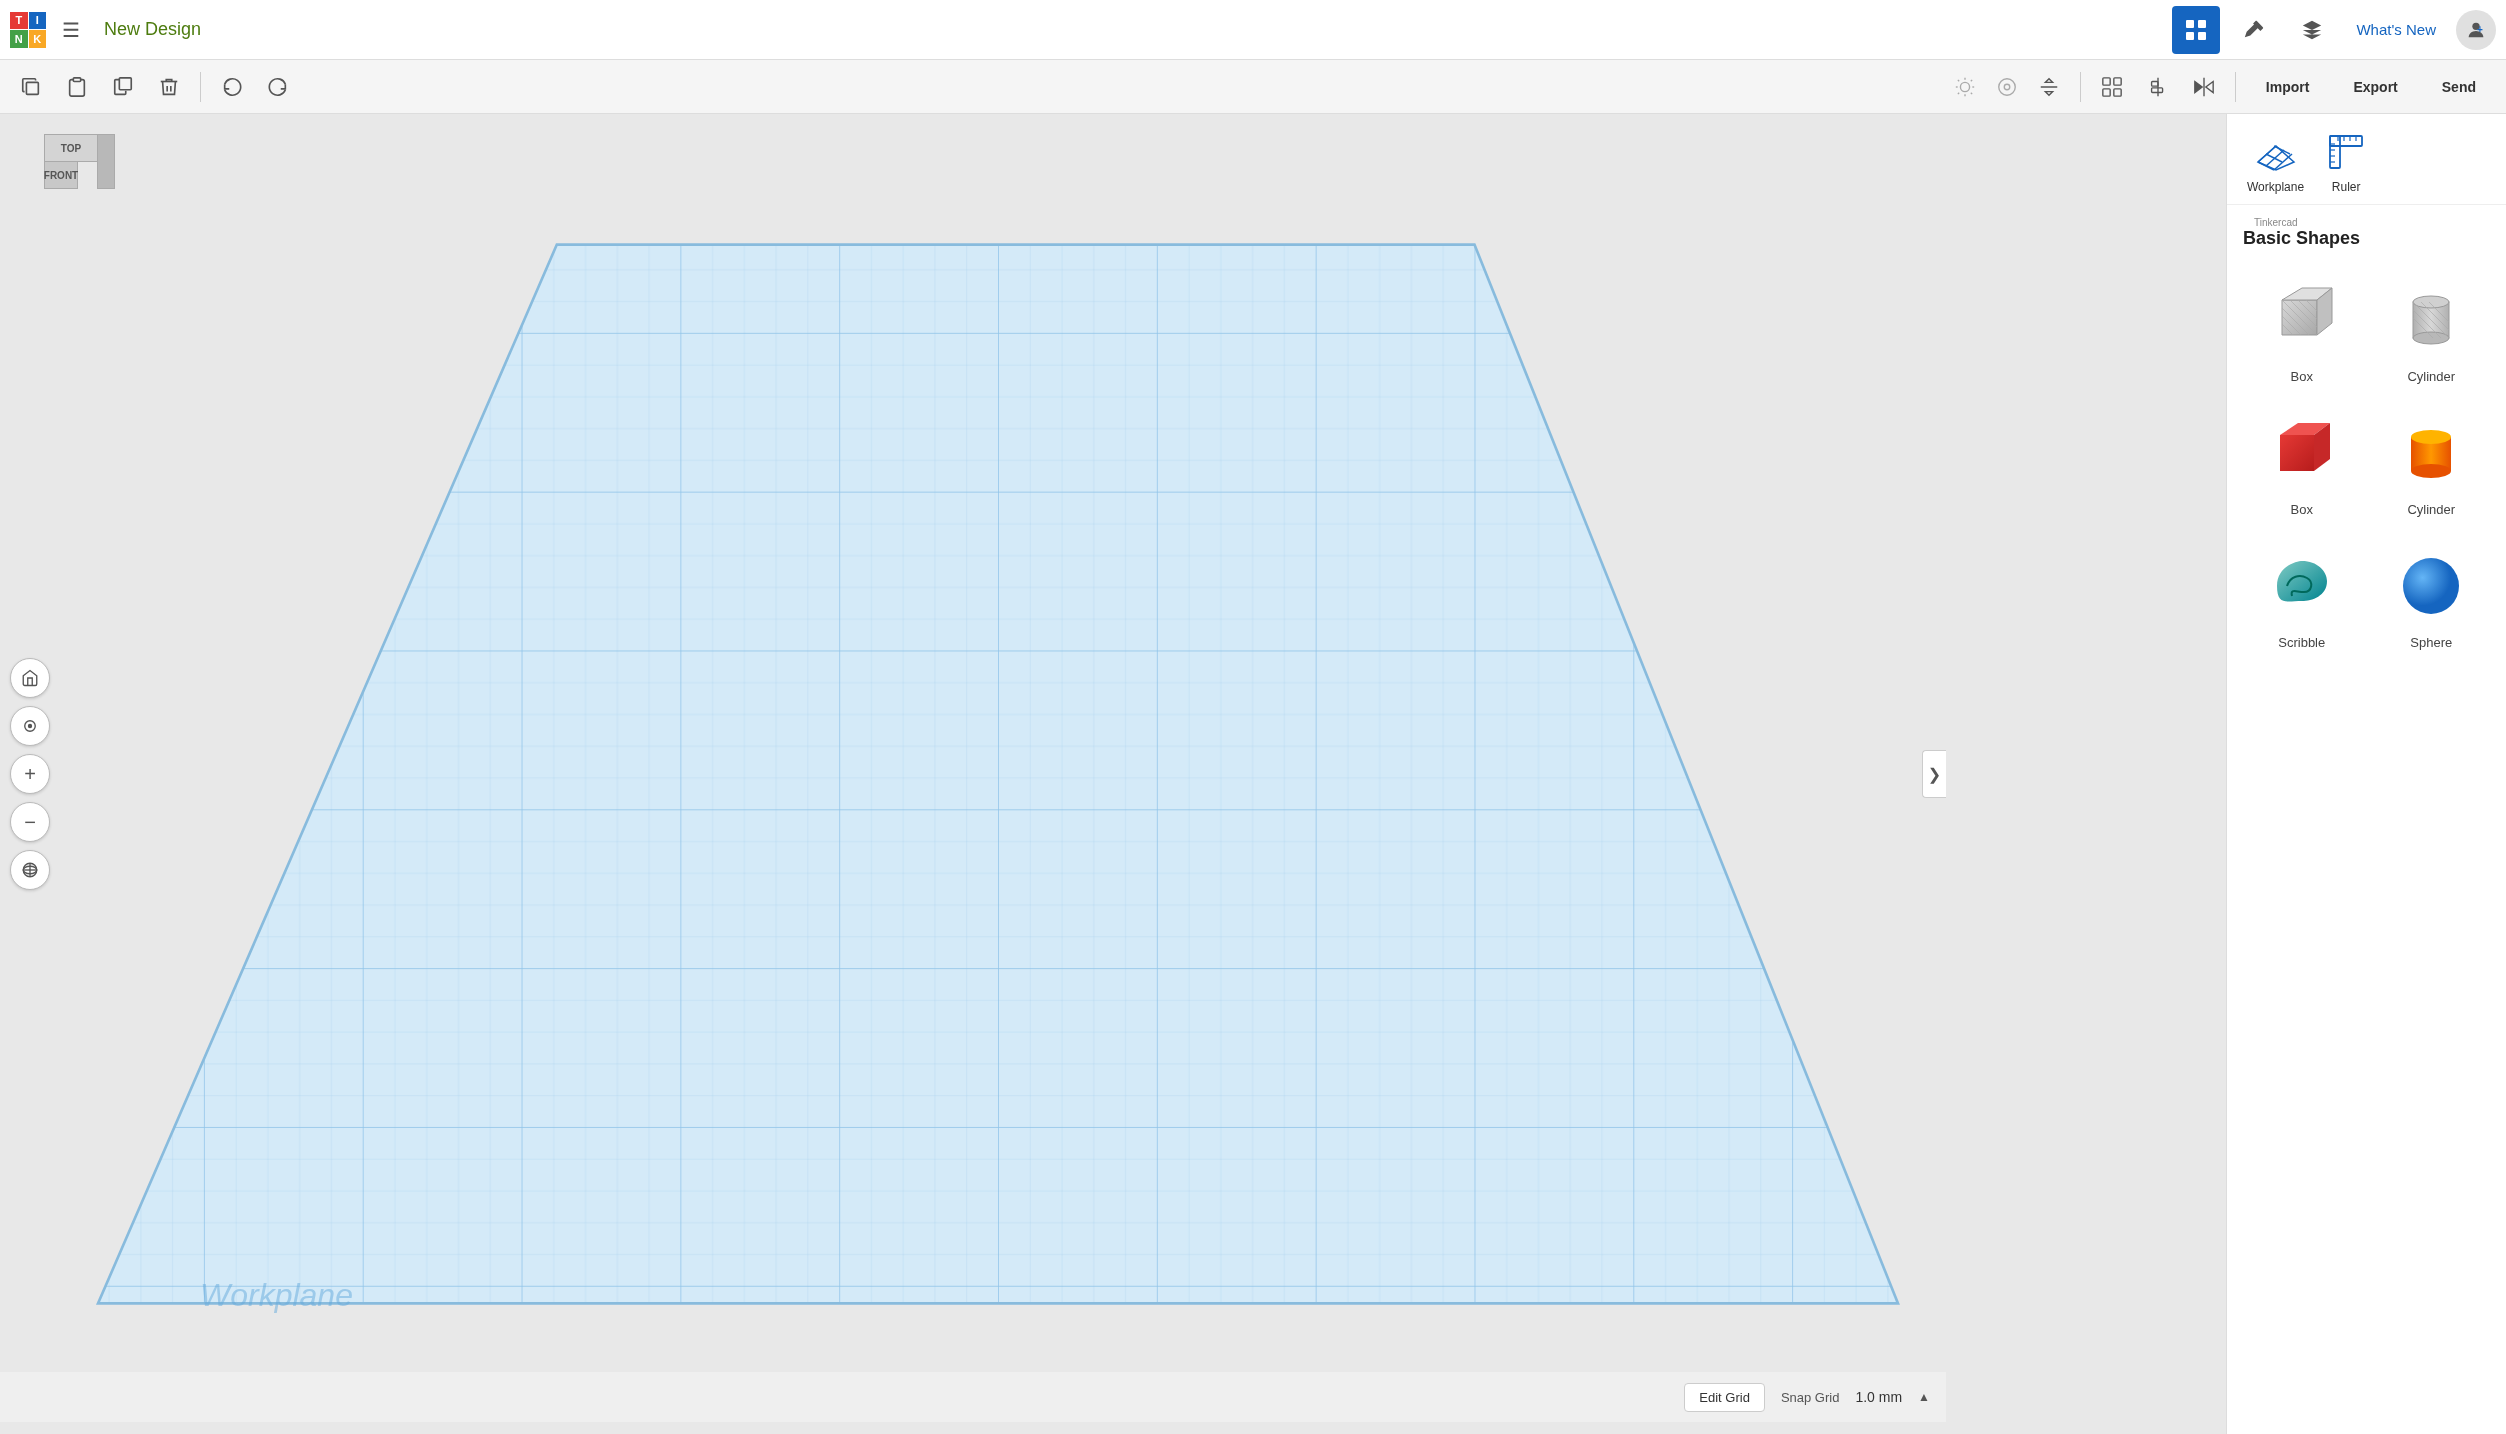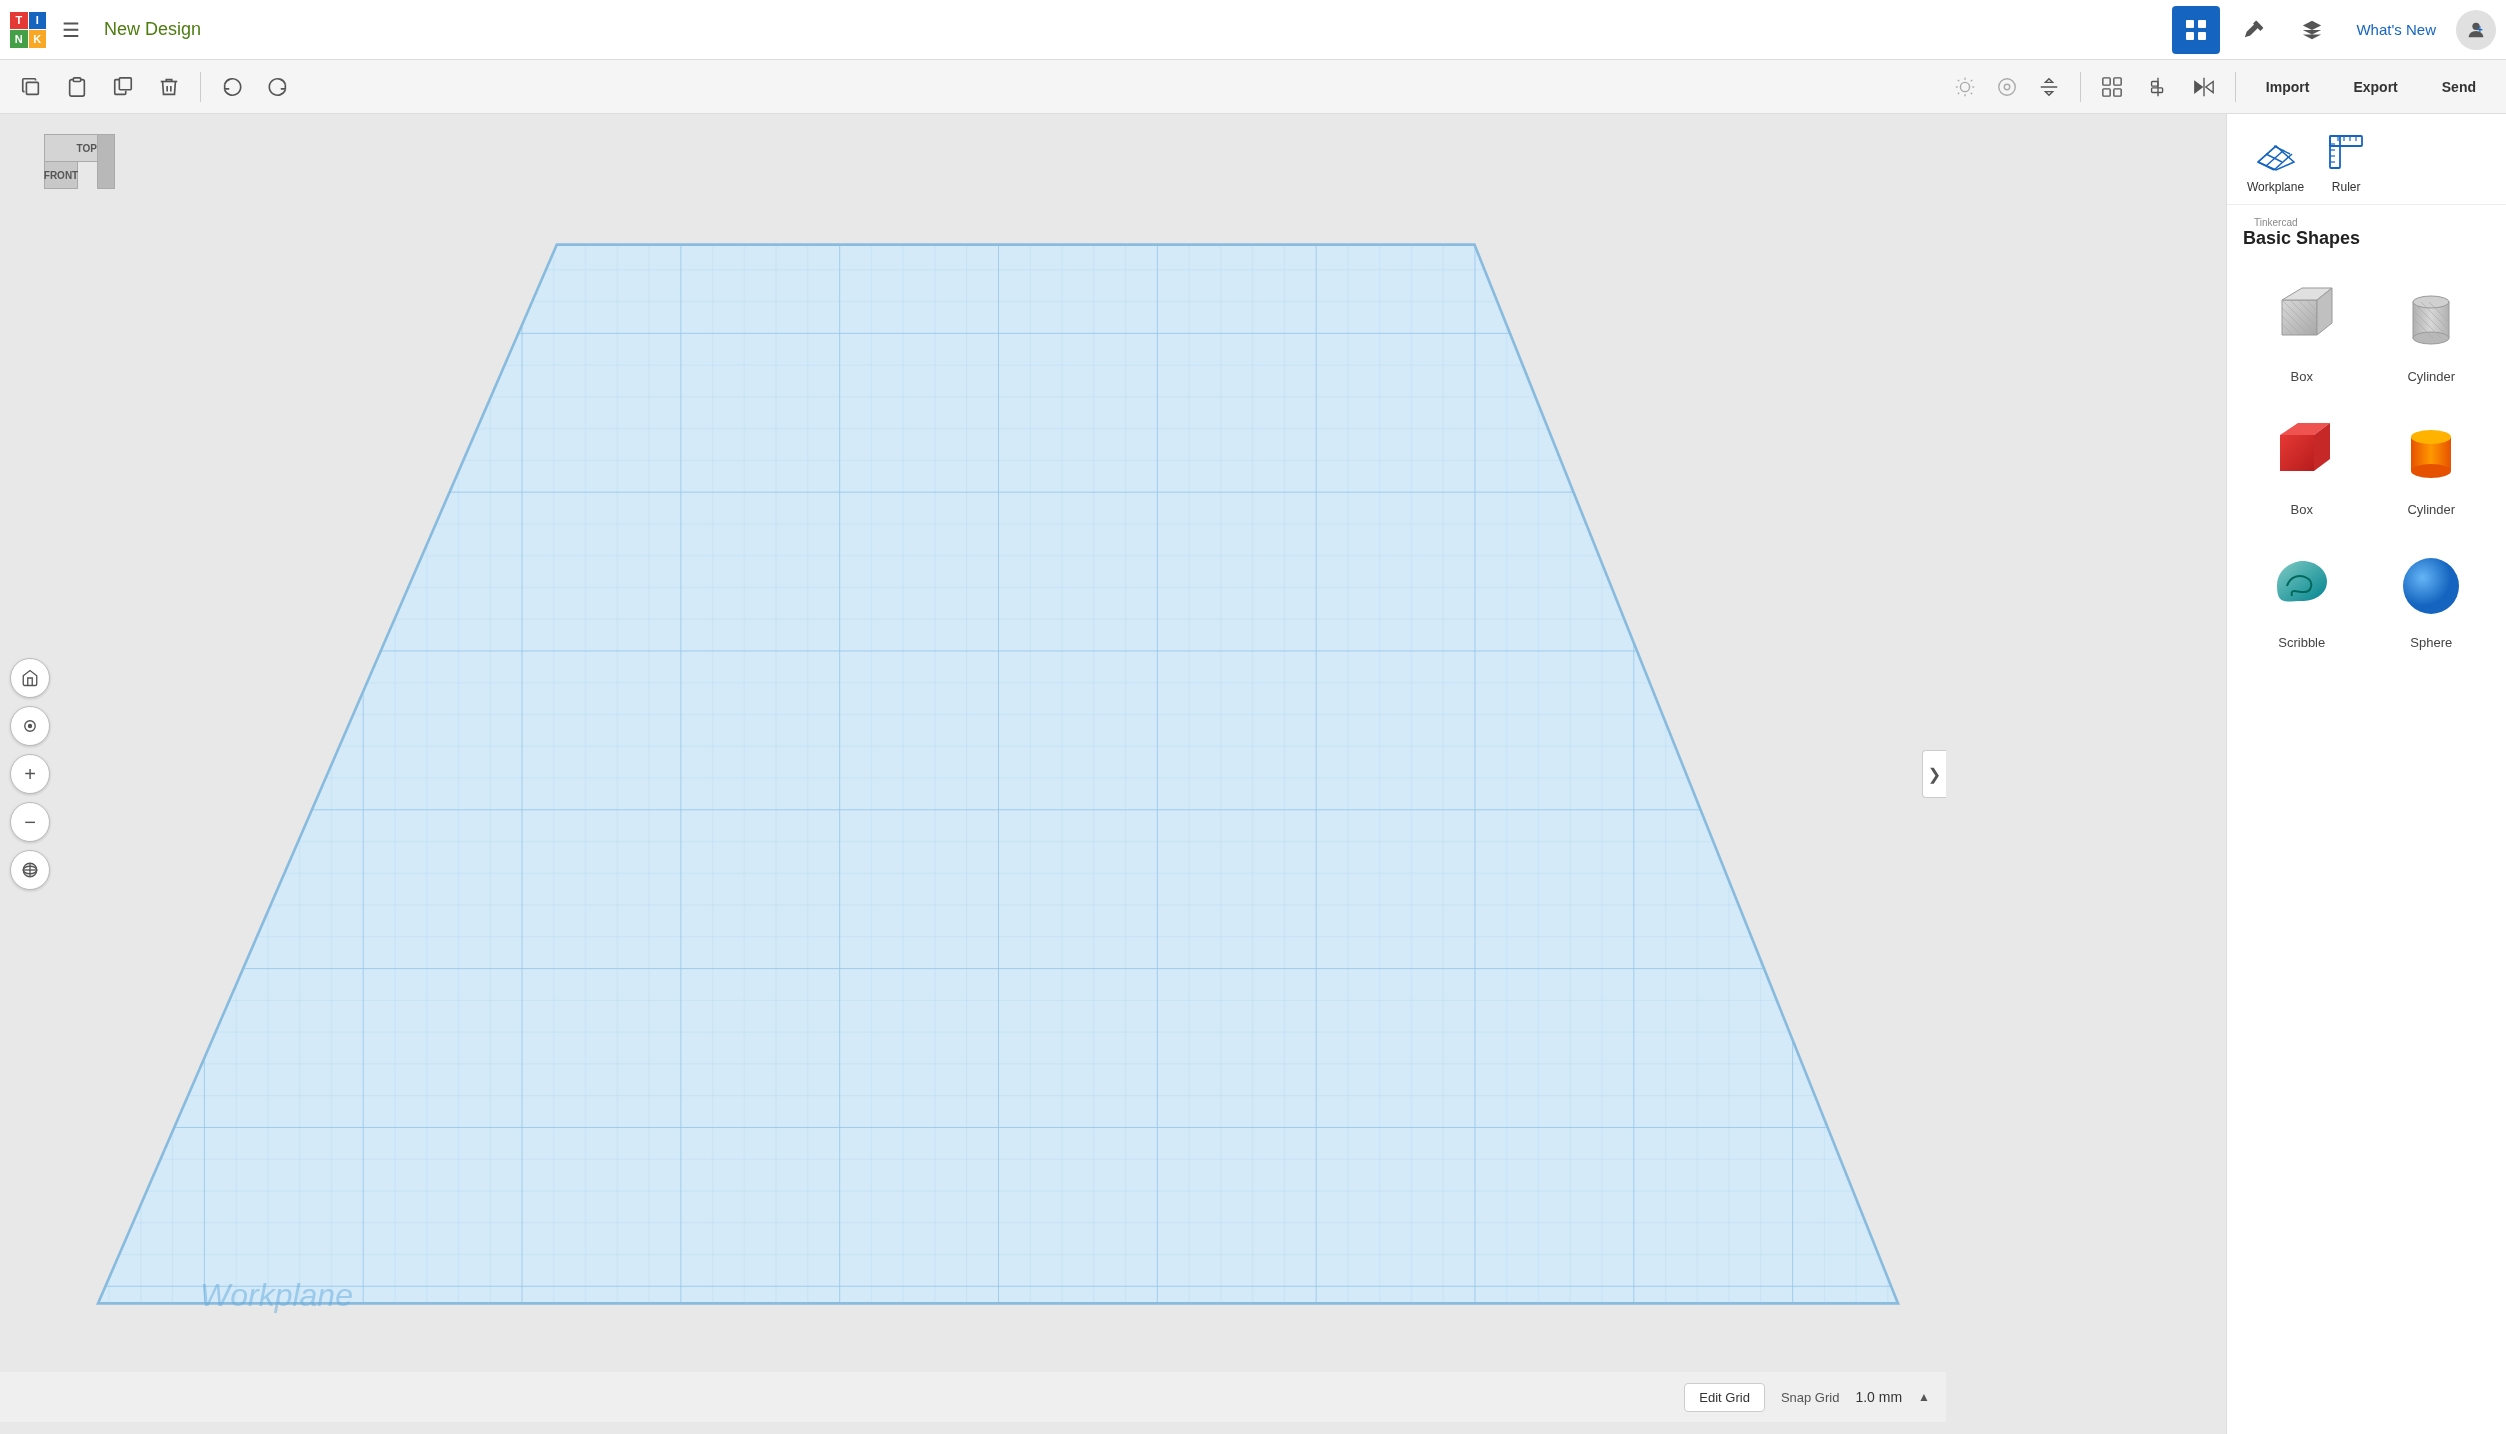--- a/index.html
+++ b/index.html
@@ -507,21 +507,21 @@
   <button class="toolbar-right-btn" id="send-btn">Send</button>
 </div>
 
 <div id="main">
 
   <div id="canvas-area">
 
     <div id="view-cube">
       <div class="cube-container">
 
-        <div style="position:absolute; top:0; left:14px; width:54px; height:28px; background:#d4d4d4; border:1px solid #aaa; display:flex; align-items:center; justify-content:flex-end;">
+        <div style="position:absolute; top:0; left:14px; width:54px; height:28px; background:#d4d4d4; border:1px solid #aaa; display:flex; align-items:center; justify-content:center;">
           <span style="font-size:10px; font-weight:700; color:#555;">TOP</span>
         </div>
 
         <div style="position:absolute; top:27px; left:14px; width:34px; height:28px; background:#c8c8c8; border:1px solid #aaa; display:flex; align-items:center; justify-content:center;">
           <span style="font-size:10px; font-weight:700; color:#555;">FRONT</span>
         </div>
 
         <div style="position:absolute; top:0; left:67px; width:18px; height:55px; background:#b8b8b8; border:1px solid #aaa;"></div>
       </div>
     </div>

